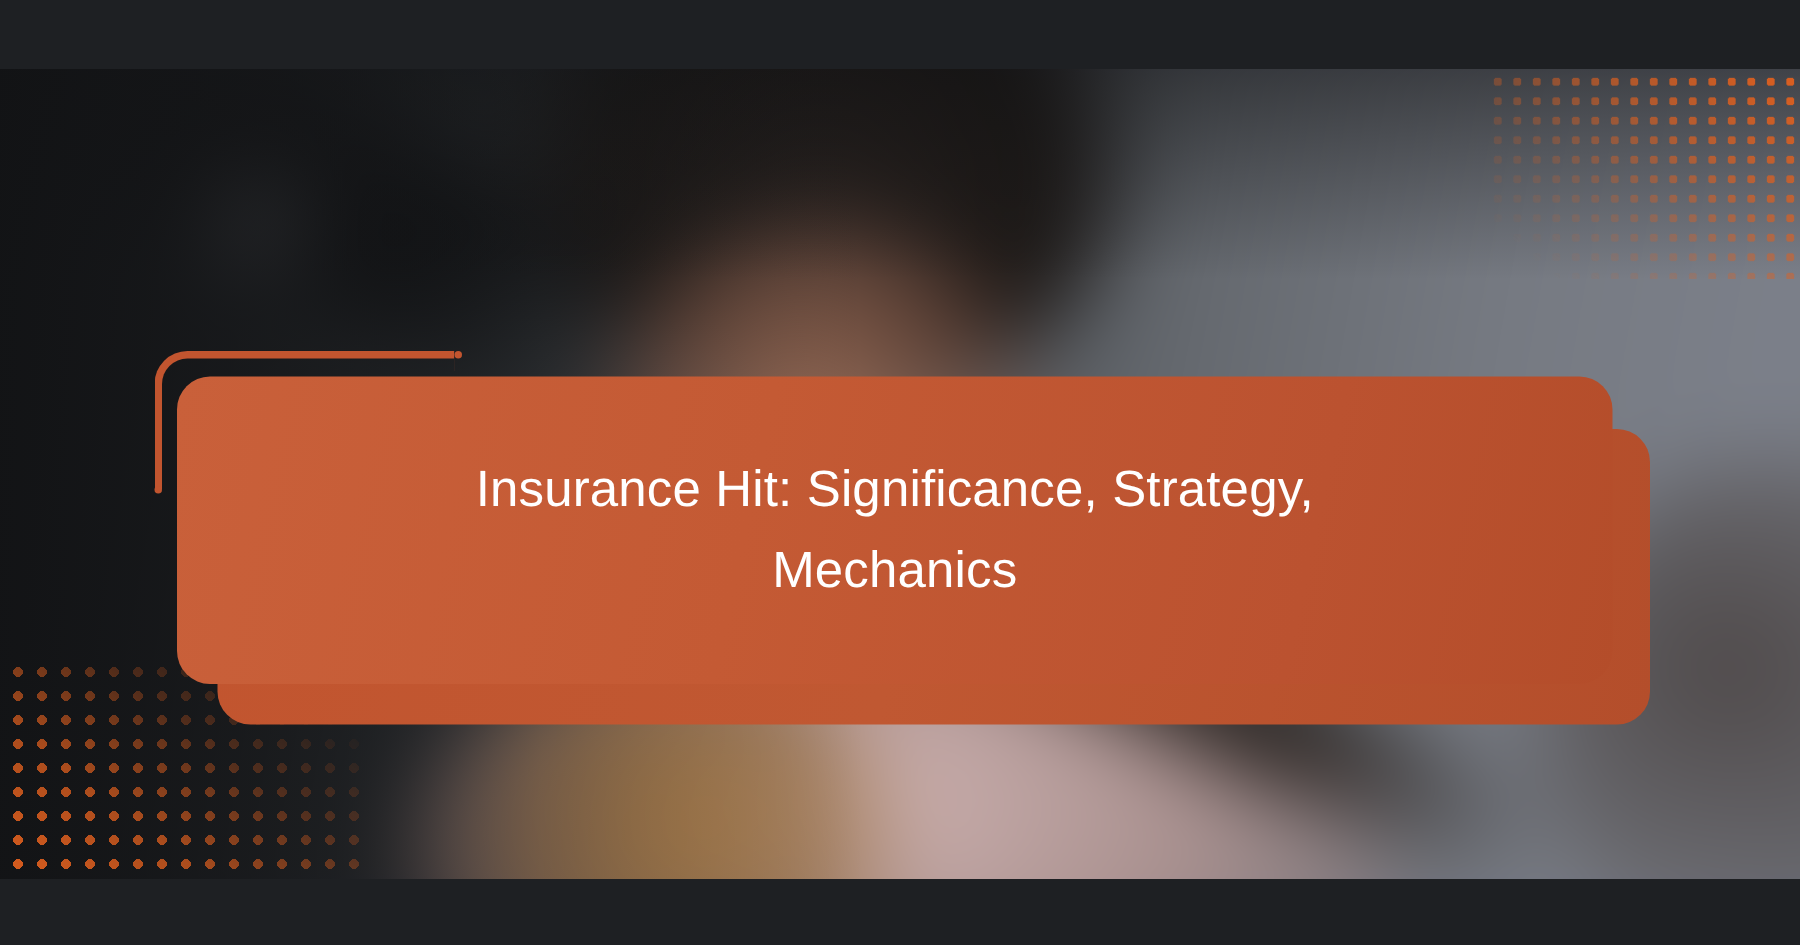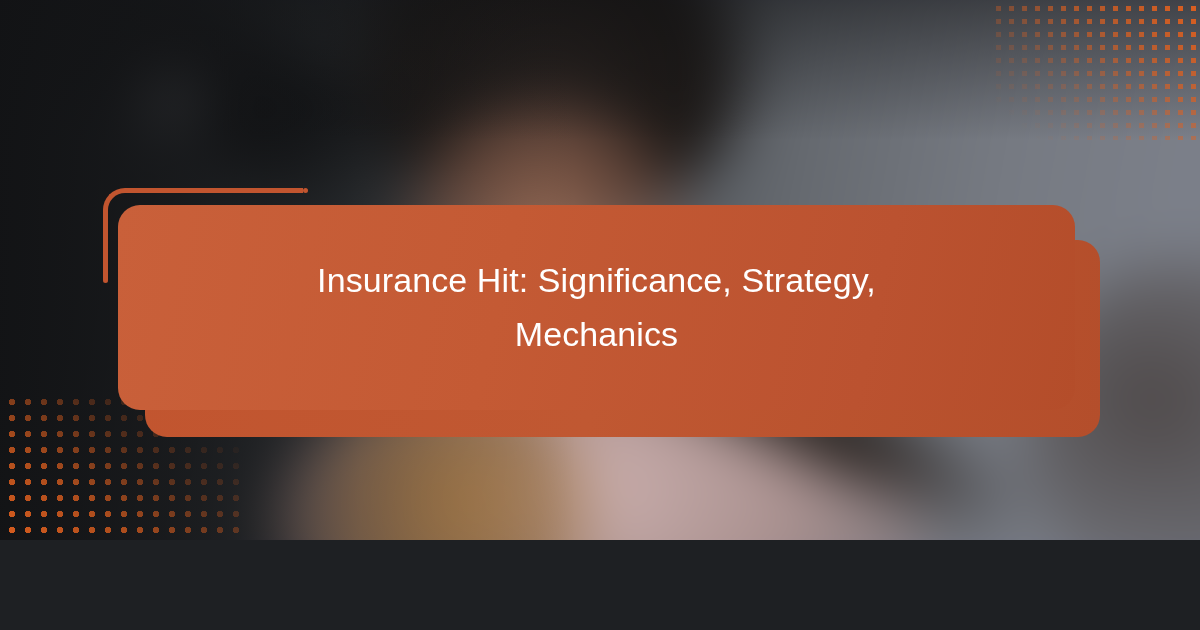--- a/index.html
+++ b/index.html
@@ -9,20 +9,21 @@
     overflow:hidden;
     background:#1e2023;
     font-family:"Liberation Sans", sans-serif;
   }
 
   #stage {
     position:relative;
     width:1200px; height:540px;
     overflow:hidden;
     background:#1d4ed8;
+    margin-top:46px;
   }
 
   
   .bg-photo {
     position:absolute; inset:-40px;
     filter:blur(26px);
     transform:scale(1.06);
   }
 
   .bg-base {

